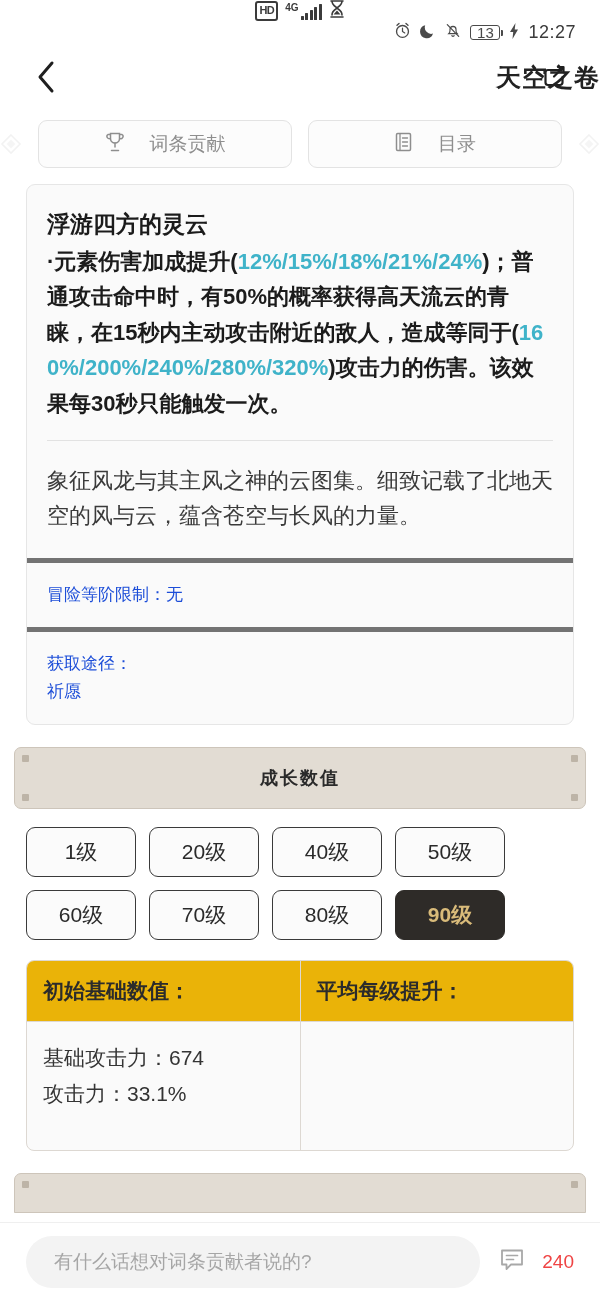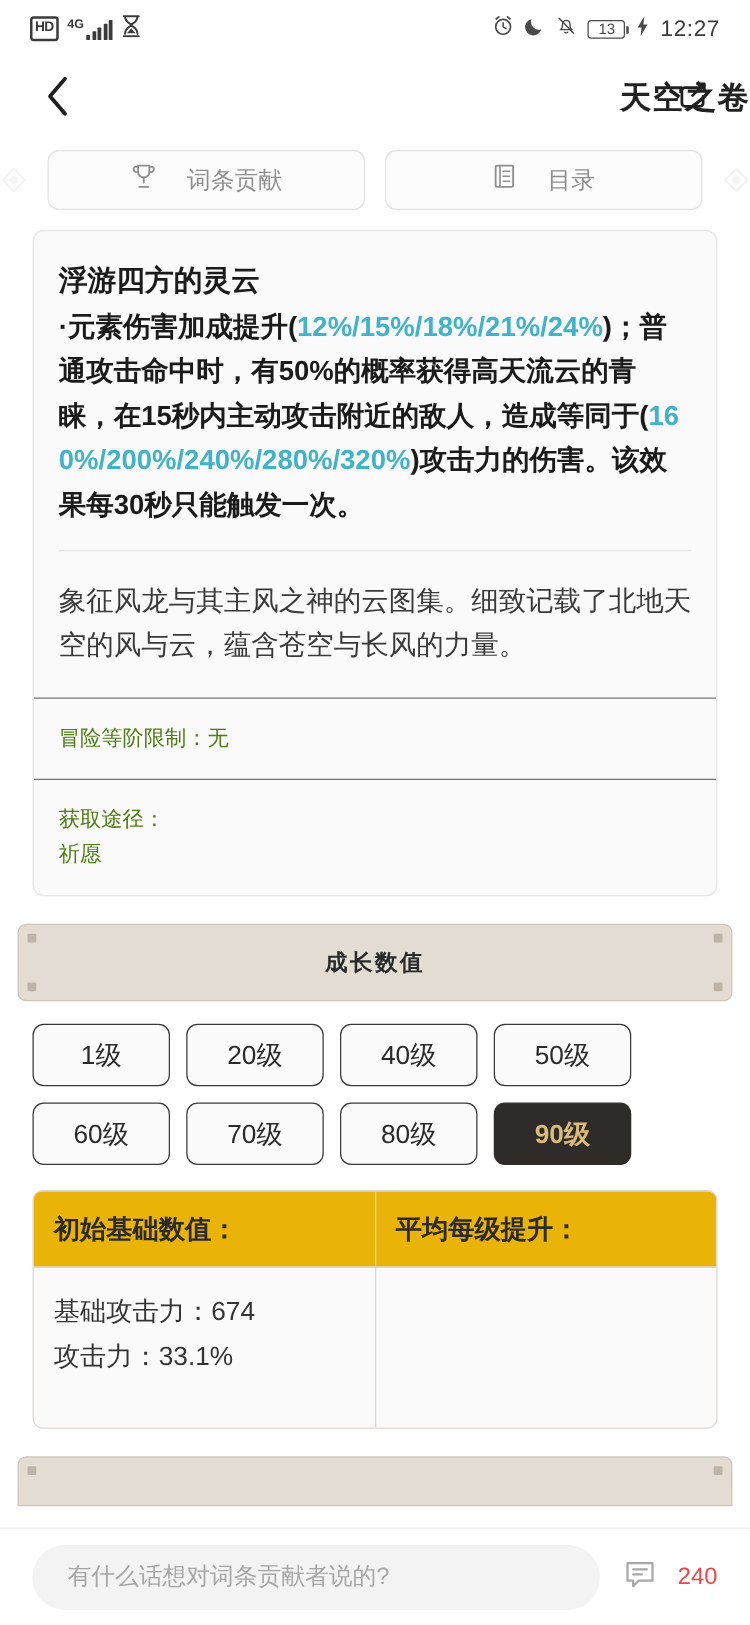--- a/index.html
+++ b/index.html
@@ -7,21 +7,21 @@
     width: 600px; height: 1300px;
     background: #ffffff;
     font-family: "Liberation Sans", "DejaVu Sans", sans-serif;
     overflow: hidden;
   }
   #app { position: relative; width: 600px; height: 1300px; background:#fff; }
 
   
   .statusbar {
     height: 46px; display:flex; align-items:center;
-    padding: 0 24px; color:#3b3b3b;
+    padding: 0 24px; color:#3b3b3b;flex-direction:column;
   }
   .sb-left { display:flex; align-items:center; gap:7px; }
   .sb-right { margin-left:auto; display:flex; align-items:center; gap:9px; }
   .hd-badge {
     border:2px solid #3b3b3b; border-radius:3px;
     font-size:11px; font-weight:bold; line-height:1;
     padding:2px 2px 3px; letter-spacing:-0.5px;
   }
   .net { display:flex; align-items:flex-end; gap:2px; }
   .net-label { font-size:10px; font-weight:bold; line-height:1; margin-bottom:7px;}
@@ -30,21 +30,21 @@
   .bars i:nth-child(1){height:4px}.bars i:nth-child(2){height:7px}
   .bars i:nth-child(3){height:10px}.bars i:nth-child(4){height:13px}
   .bars i:nth-child(5){height:16px}
   .sb-time { font-size:18px; letter-spacing:0.5px; color:#3b3b3b; }
   .battery {
     width:30px;height:15px;border:1.8px solid #4a4a4a;border-radius:3px;
     position:relative;display:flex;align-items:center;justify-content:center;
     font-size:9px;
   }
   .battery:after{content:"";position:absolute;right:-4px;top:4px;width:2.5px;height:6px;background:#4a4a4a;border-radius:0 1px 1px 0;}
-  .batt-num{font-size:12px;line-height:1;color:#4a4a4a;}
+  .batt-num{font-size:15px;line-height:1;color:#4a4a4a;}
 
   
   .navbar {
     height:62px; display:flex; align-items:center;
     padding: 0 26px; position:relative;
   }
   .nav-back { width:40px;height:40px;display:flex;align-items:center;justify-content:center;cursor:pointer;}
   .nav-title {
     position:absolute;left:0;right:0;text-align:right;
     font-size:25px;font-weight:bold;color:#222;letter-spacing:1px;
@@ -71,22 +71,22 @@
   }
   .card-skill { padding: 22px 20px 18px; }
   .skill-title { font-size:23px;font-weight:bold;color:#1b1b1b;line-height:1.5;margin-bottom:2px;}
   .skill-body { font-size:22px;font-weight:bold;color:#1b1b1b;line-height:1.62;word-break:break-all;}
   .hl { color:#3fb3c9; }
   .divider { height:1px;background:#e2e2e2;margin:0 20px; }
   .card-flavor {
     padding: 22px 20px 24px; font-size:22px;color:#3a3a3a;line-height:1.62;
   }
   .card-row {
-    padding: 18px 20px; font-size:17px;color:#4d7c0f;line-height:1.65;
-    border-top:1px solid #737373;
+    padding: 18px 20px; font-size:17px;color:#1d4ed8;line-height:1.65;
+    border-top:5px solid #737373;
   }
 
   
   .stats-wrap { margin: 22px 14px 0; }
   .panel-header {
     position:relative;background:#e2dcd3;border:1px solid #cdc5ba;border-radius:7px;
     height:62px;display:flex;align-items:center;justify-content:center;
   }
   .panel-header .ttl { font-size:18px;font-weight:bold;color:#2a2a2a;letter-spacing:2px;}
   .pc { position:absolute;width:7px;height:7px;background:#bdb4a7;border-radius:1px; }

